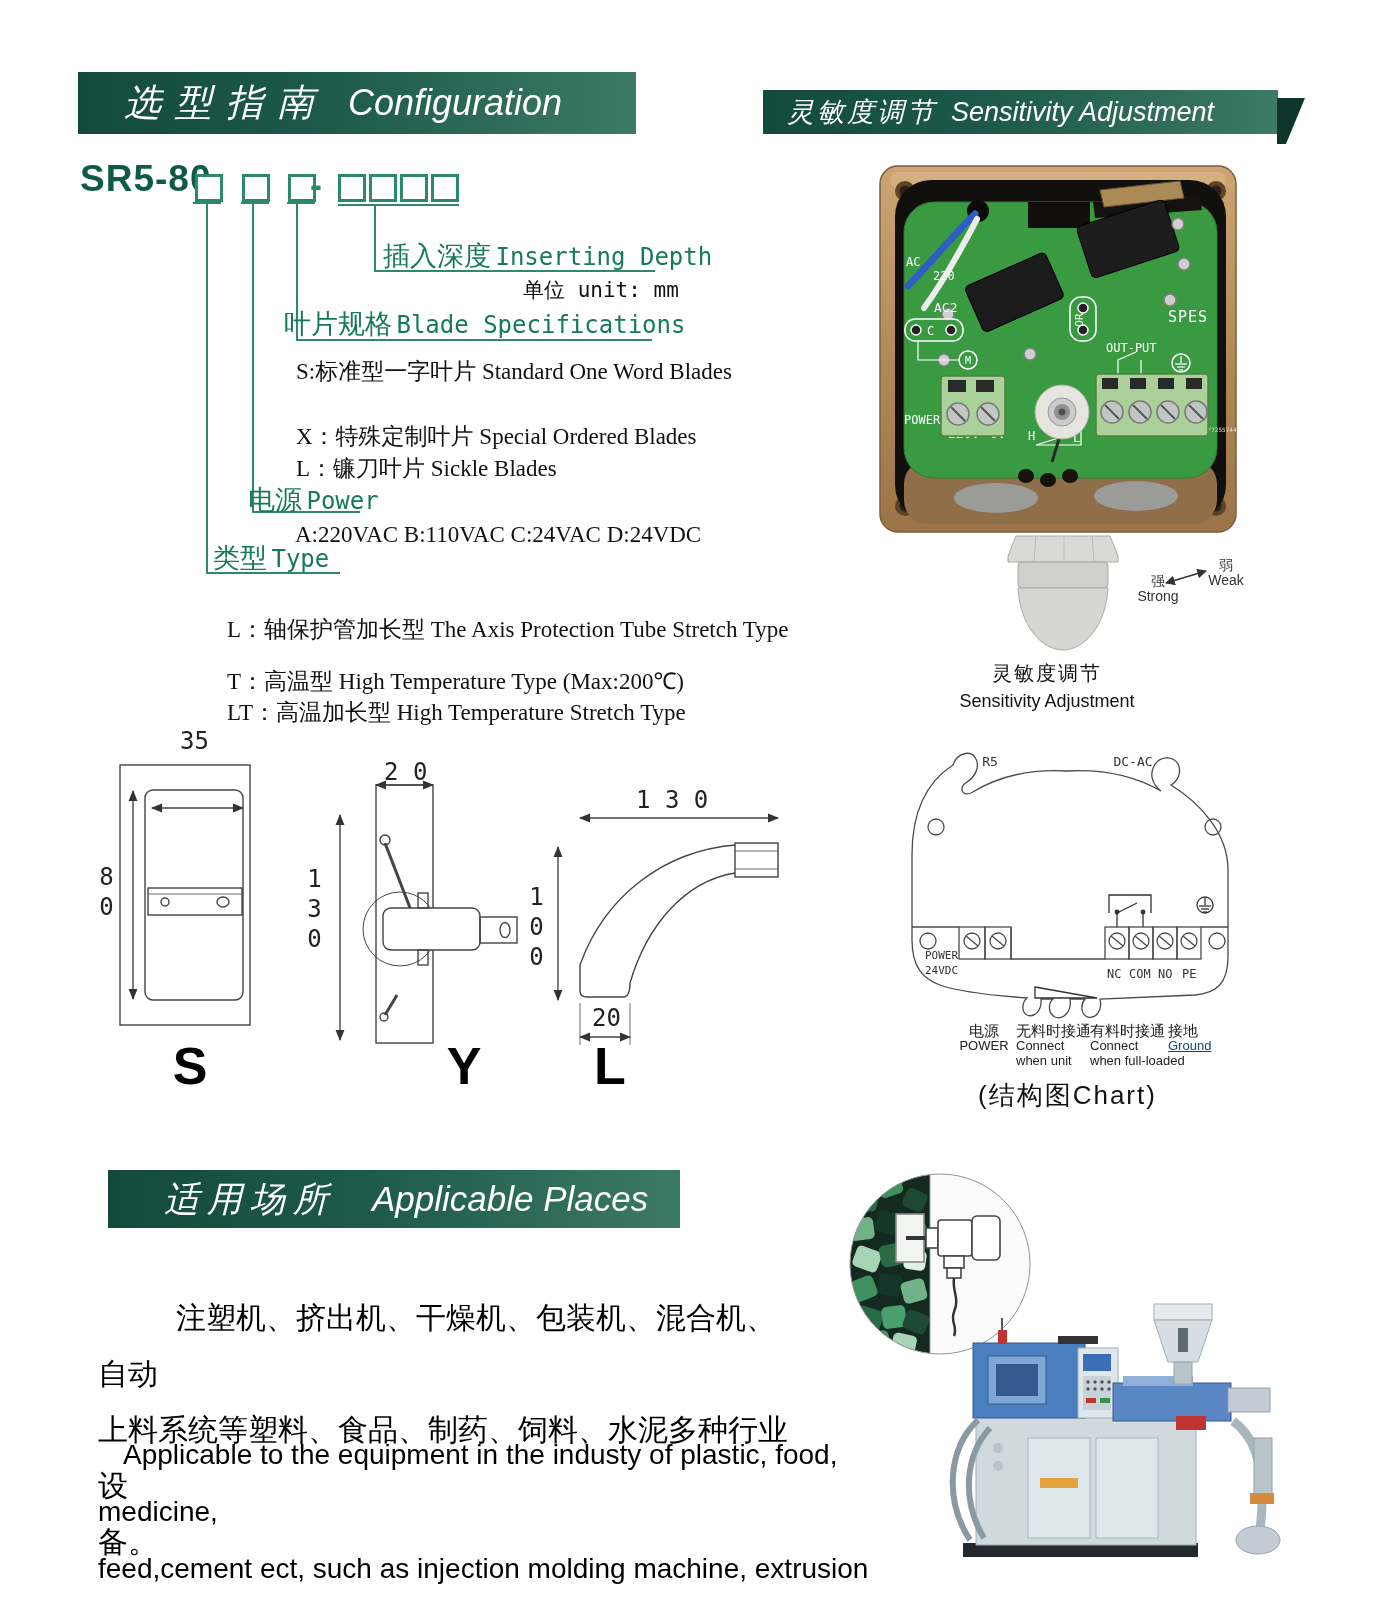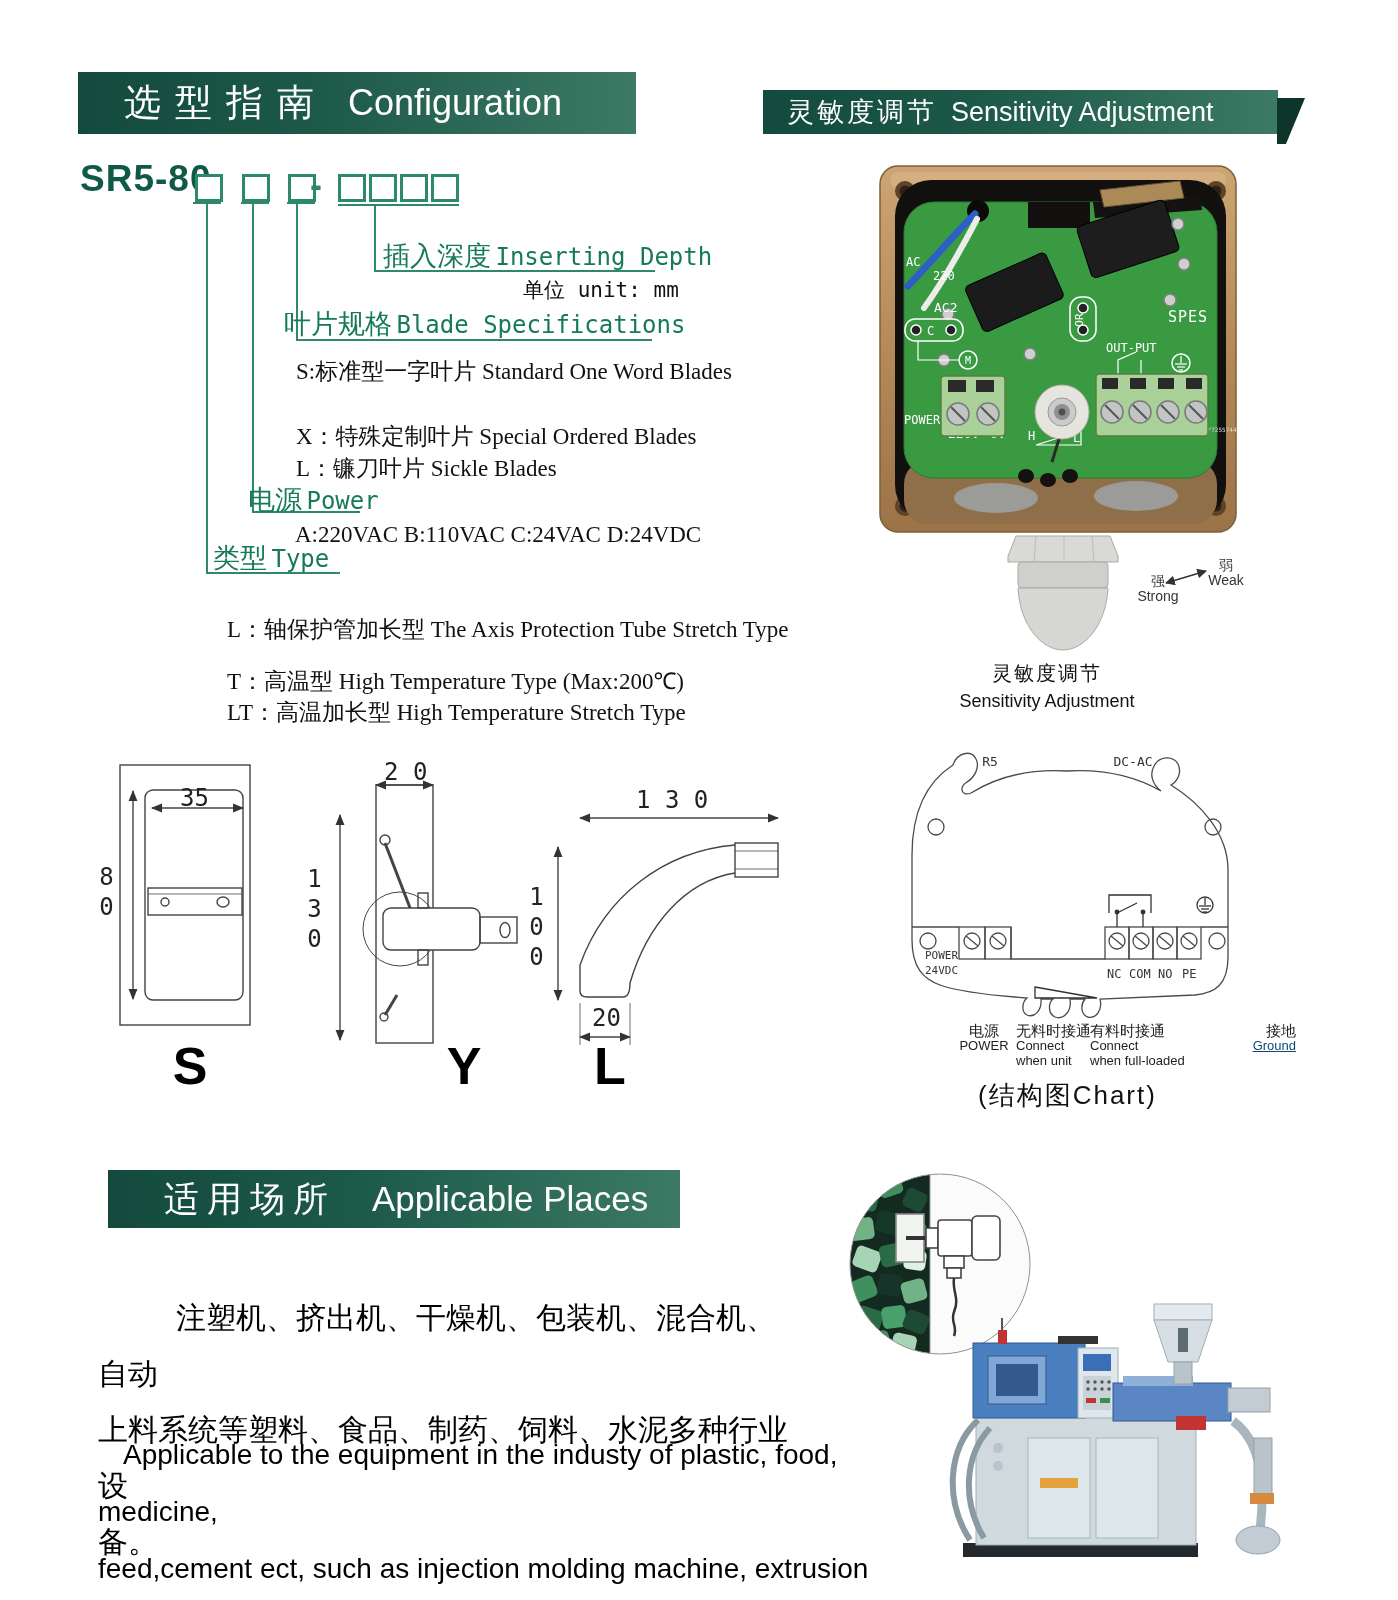--- a/index.html
+++ b/index.html
@@ -2,21 +2,21 @@
 <html><head>
 <meta charset="utf-8">
 <style>
   html,body{margin:0;padding:0;background:#ffffff;}
   .page{position:relative;width:1398px;height:1600px;background:#fff;overflow:hidden;
         font-family:"Liberation Sans",sans-serif;color:#1a1a1a;}
   .abs{position:absolute;}
 
   
   .banner{display:flex;align-items:center;color:#fff;
-          background:linear-gradient(90deg,#134a3d 0%,#1d5a4a 45%,#3c7a65 100%);}
+          background:linear-gradient(90deg,#134a3d 0%,#1d5a4a 45%,#3c7a65 100%);font-style:italic;}
   .banner-left{left:78px;top:72px;width:558px;height:62px;}
   .banner-left .zh{font-size:37px;letter-spacing:14px;margin-left:46px;white-space:nowrap;}
   .banner-left .en{font-size:36px;margin-left:20px;white-space:nowrap;}
   .banner-right{left:763px;top:90px;width:515px;height:44px;}
   .banner-right .zh{font-size:27px;letter-spacing:3px;margin-left:24px;white-space:nowrap;}
   .banner-right .en{font-size:27px;margin-left:14px;white-space:nowrap;}
   .banner-tail{position:absolute;right:-27px;top:8px;width:28px;height:46px;background:#0e352a;
                clip-path:polygon(0 0,100% 0,32% 100%,0 100%);}
   .banner-apply{left:108px;top:1170px;width:572px;height:58px;}
   .banner-apply .zh{font-size:35px;letter-spacing:8px;margin-left:56px;white-space:nowrap;}
@@ -57,35 +57,35 @@
   .sens-strong{left:1132px;top:574px;width:52px;font-size:14px;}
   .sens-weak{left:1202px;top:558px;width:48px;font-size:14px;}
   .sens-caption{left:958px;top:660px;width:178px;text-align:center;color:#111;}
   .sens-caption .zh{font-size:20px;letter-spacing:2px;}
   .sens-caption .en{font-size:18px;margin-top:4px;}
 
   .drawings-svg{left:85px;top:755px;}
   .hdim{position:absolute;font-family:"DejaVu Sans Mono",monospace;font-size:24px;color:#222;white-space:pre;}
   .vdim{position:absolute;width:17px;font-family:"DejaVu Sans Mono",monospace;font-size:24px;
         color:#222;line-height:1.25;word-break:break-all;text-align:center;}
-  .d-s35{left:180px;top:784px;} .d-s80{left:98px;top:862px;}
+  .d-s35{left:180px;top:727px;} .d-s80{left:98px;top:862px;}
   .d-y20{left:384px;top:758px;} .d-y130{left:306px;top:864px;}
   .d-l130{left:636px;top:786px;} .d-l100{left:528px;top:882px;}
   .d-l20{left:592px;top:1004px;}
   .blade-letter{position:absolute;width:64px;text-align:center;font-size:52px;font-weight:bold;color:#000;}
   .bl-s{left:158px;top:1036px;} .bl-y{left:432px;top:1036px;} .bl-l{left:578px;top:1036px;}
 
   .chart-svg{left:895px;top:735px;}
   .leg{position:absolute;color:#222;line-height:1.15;}
   .leg .zh{font-size:15px;white-space:nowrap;}
   .leg .e1,.leg .e2{font-size:13px;white-space:nowrap;}
   .leg1{left:952px;top:1022px;width:64px;text-align:center;}
   .leg2{left:1016px;top:1022px;width:80px;}
   .leg3{left:1090px;top:1022px;width:95px;}
-  .leg4{left:1236px;top:1022px;width:60px;text-align:right;}
+  .leg4{left:1168px;top:1022px;width:60px;text-align:left;}
   .leg .gray{color:#0c4a6e;text-decoration:underline;}
   .chart-caption{left:978px;top:1078px;font-size:26px;color:#111;letter-spacing:2px;white-space:nowrap;}
 
   
   .zh-para{left:98px;top:1290px;width:690px;font-size:30px;line-height:56px;color:#000;}
   .zh-para .indent{text-indent:78px;}
   .en-para{left:98px;top:1426px;width:800px;font-size:28px;line-height:57px;color:#000;}
   .en-para .indent{text-indent:25px;}
 
   .pellets-svg{left:848px;top:1172px;}

